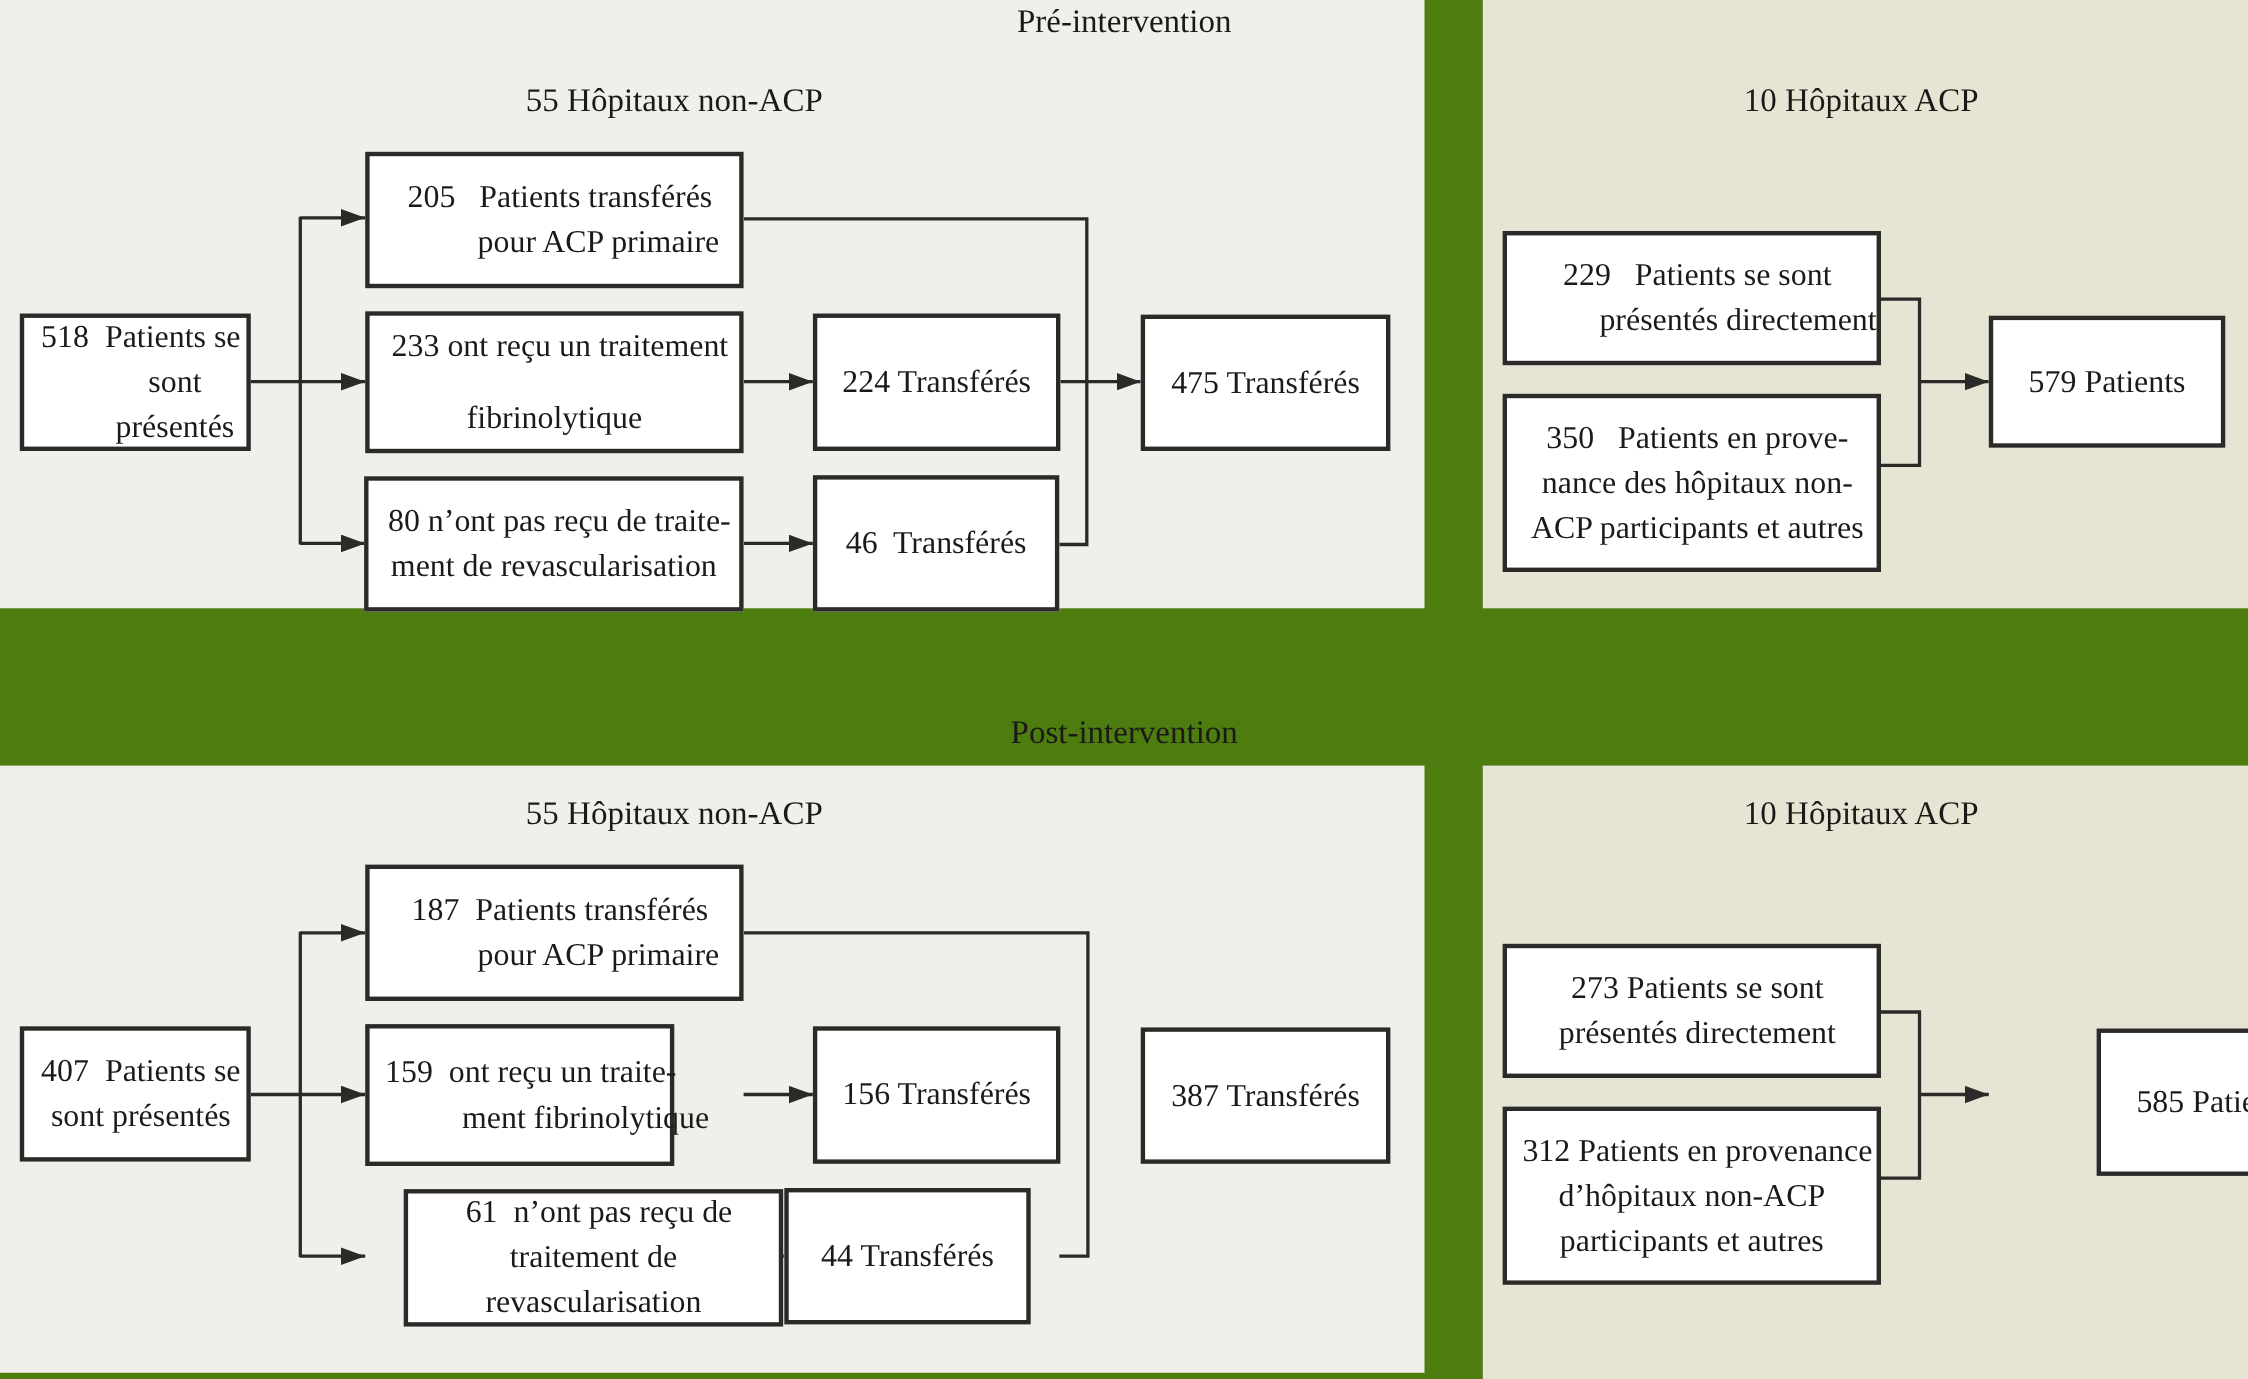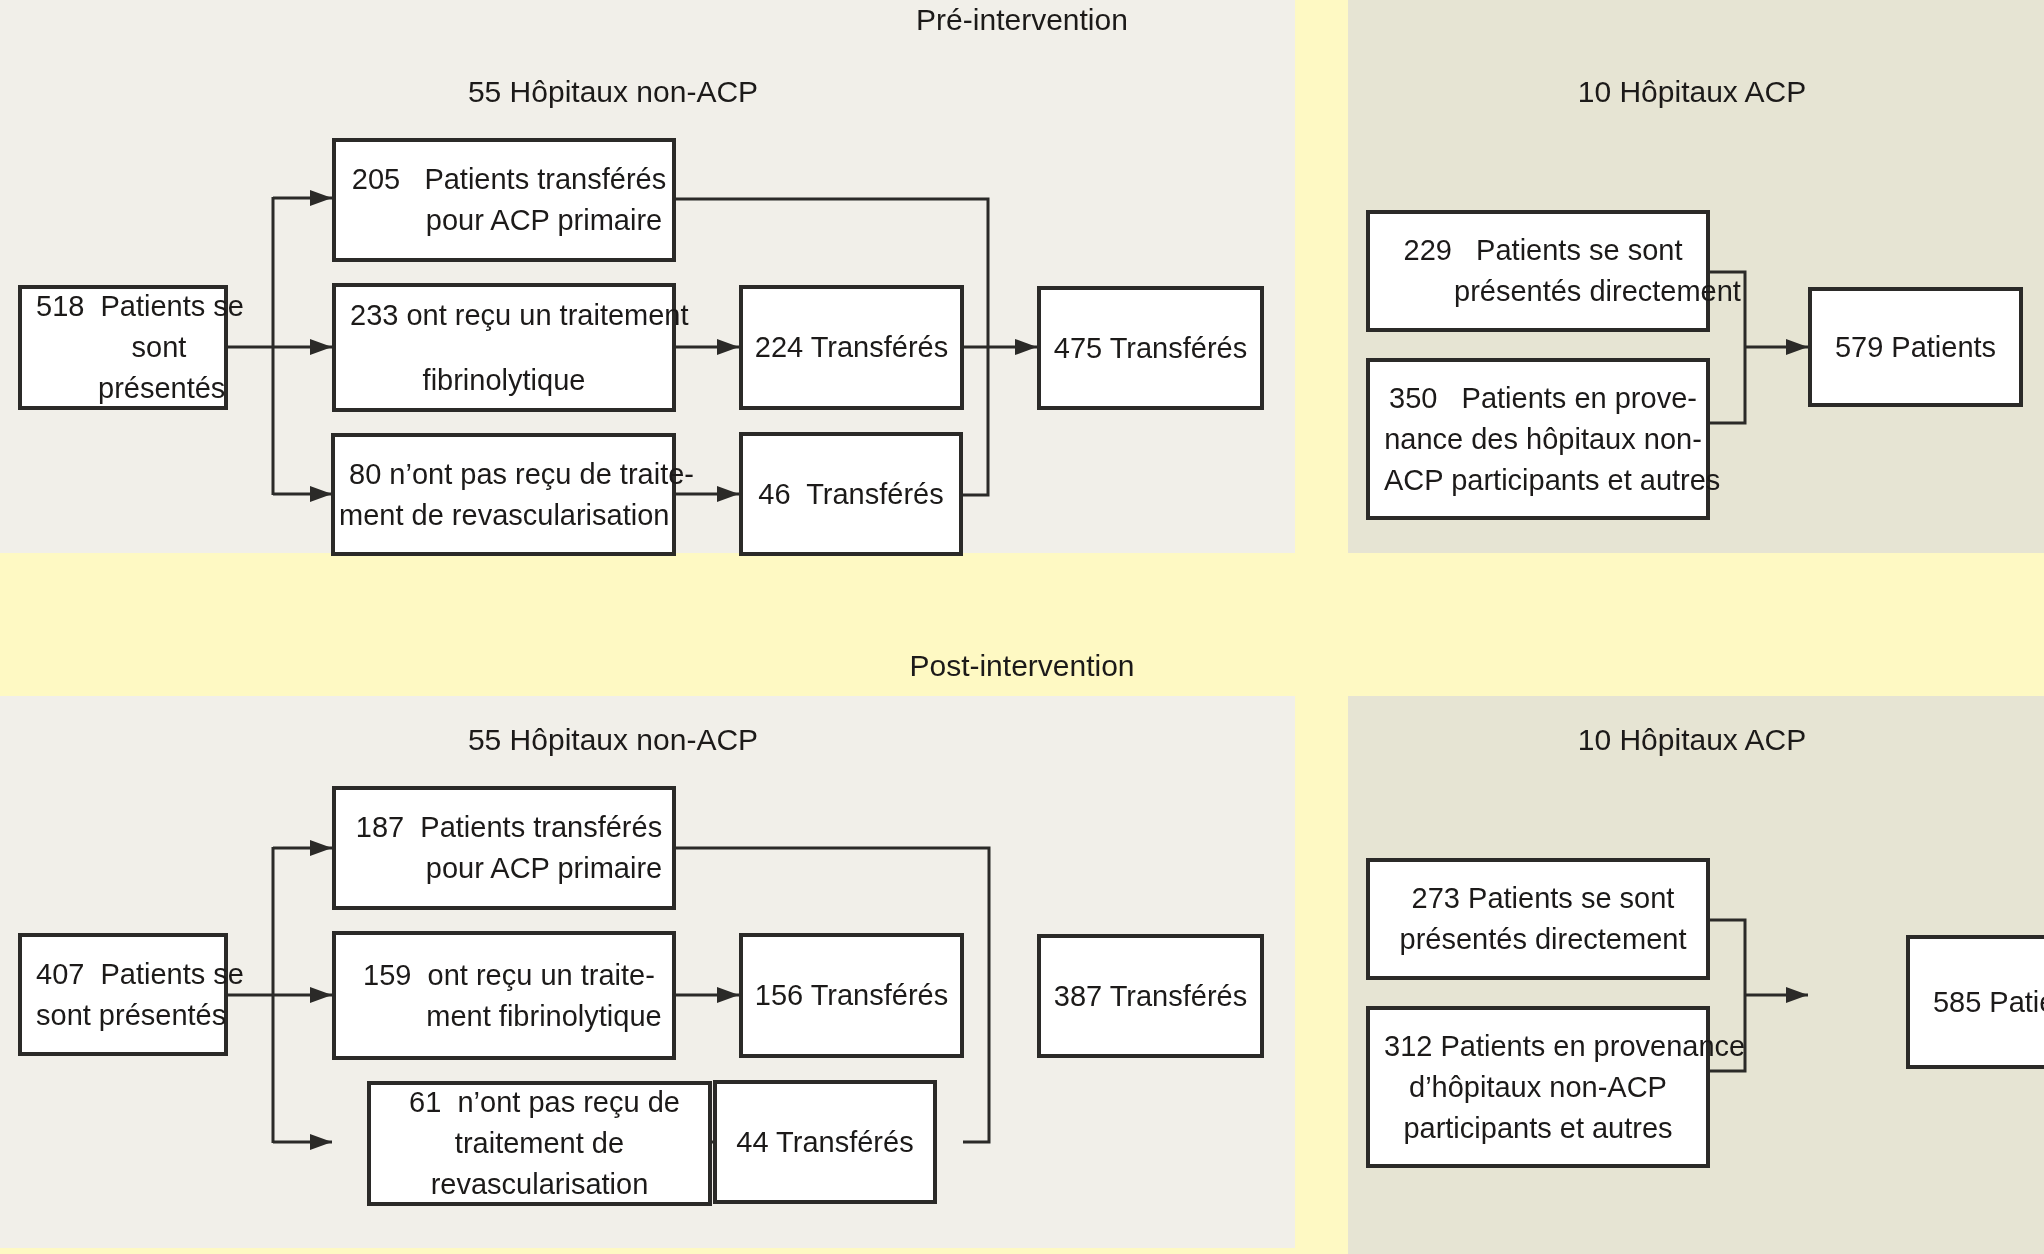--- a/index.html
+++ b/index.html
@@ -5,22 +5,22 @@
   :root{
     --line:#2b2a28;
     --text:#1c1a19;
     --box-bg:#ffffff;
   }
   html,body{margin:0;padding:0;background:#ffffff;}
   .stage{
     position:relative;
     width:2044px;
     height:1254px;
-    background:#fef9c3;
-    font-family:Liberation Sans, sans-serif;
+    background:#4d7c0f;
+    font-family:Liberation Serif, serif;
     color:var(--text);
     overflow:hidden;
   }
   .panel{position:absolute;}
   #panel-pre-left  {left:0;    top:54;  width:1295px; height:553px;}
   #panel-pre-right {left:1348px;top:54; width:696px;  height:553px;}
   #panel-post-left {left:0;    top:696px;width:1295px;height:552px;}
   #panel-post-right{left:1348px;top:696px;width:696px;height:558px;}
 
   .section-title{
@@ -145,21 +145,21 @@
       <div class="ln c">579 Patients</div>
     </div>
     <div class="node" style="left: 18px; top: 933px; width: 210px; height: 123px;">
       <div class="ln l">407&nbsp; Patients se</div>
       <div class="ln l">sont présentés</div>
     </div>
     <div class="node" style="left: 332px; top: 786px; width: 344px; height: 124px;">
       <div class="ln l">187&nbsp; Patients transférés</div>
       <div class="ln l" style="padding-left: 84px;">pour ACP primaire</div>
     </div>
-    <div class="node" style="left: 332px; top: 931px; width: 344px; height: 129px;">
+    <div class="node" style="left: 332px; top: 931px; width: 281px; height: 129px;">
       <div class="ln l">159&nbsp; ont reçu un traite-</div>
       <div class="ln l" style="padding-left: 84px;">ment fibrinolytique</div>
     </div>
     <div class="node" style="left: 331px; top: 1081px; width: 345px; height: 125px; margin-left: 36px;">
       <div class="ln l">61&nbsp; n’ont pas reçu de</div>
       <div class="ln c">traitement de</div>
       <div class="ln c">revascularisation</div>
     </div>
     <div class="node" style="left: 739px; top: 933px; width: 225px; height: 125px;">
       <div class="ln c">156 Transférés</div>

